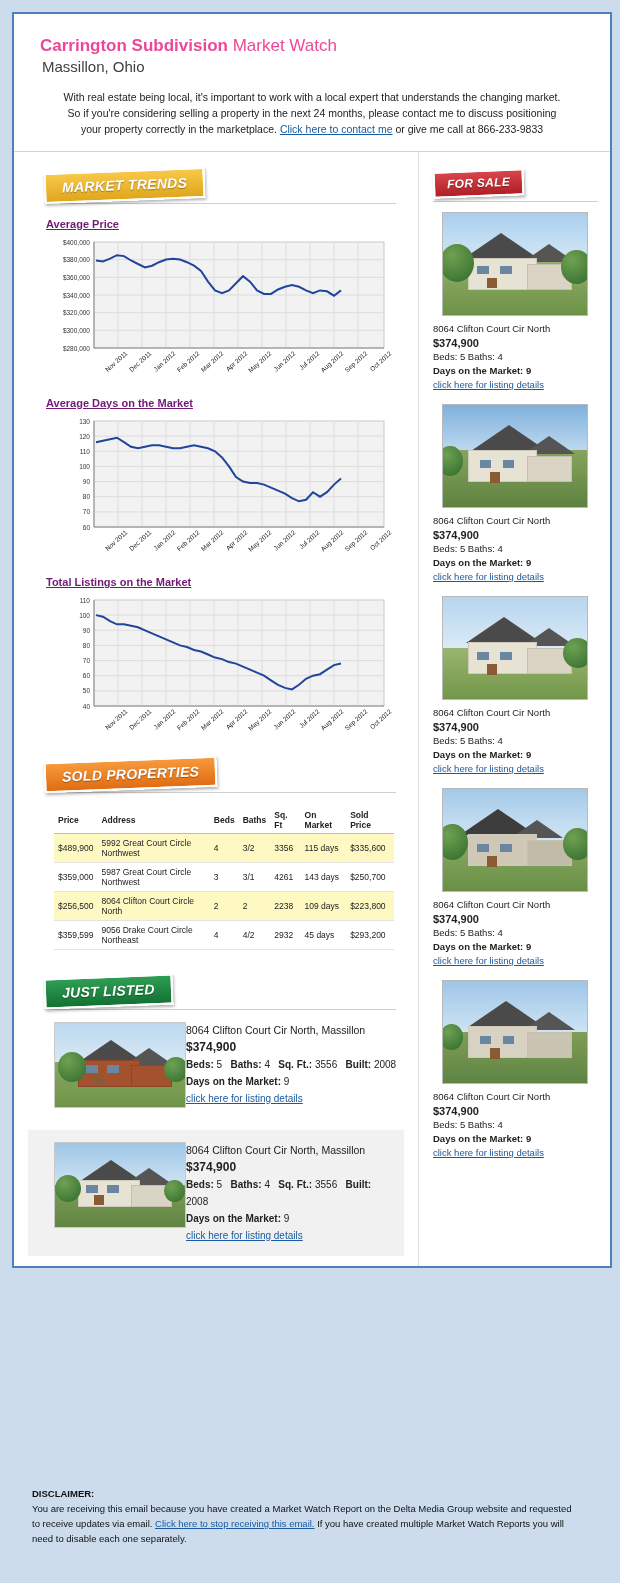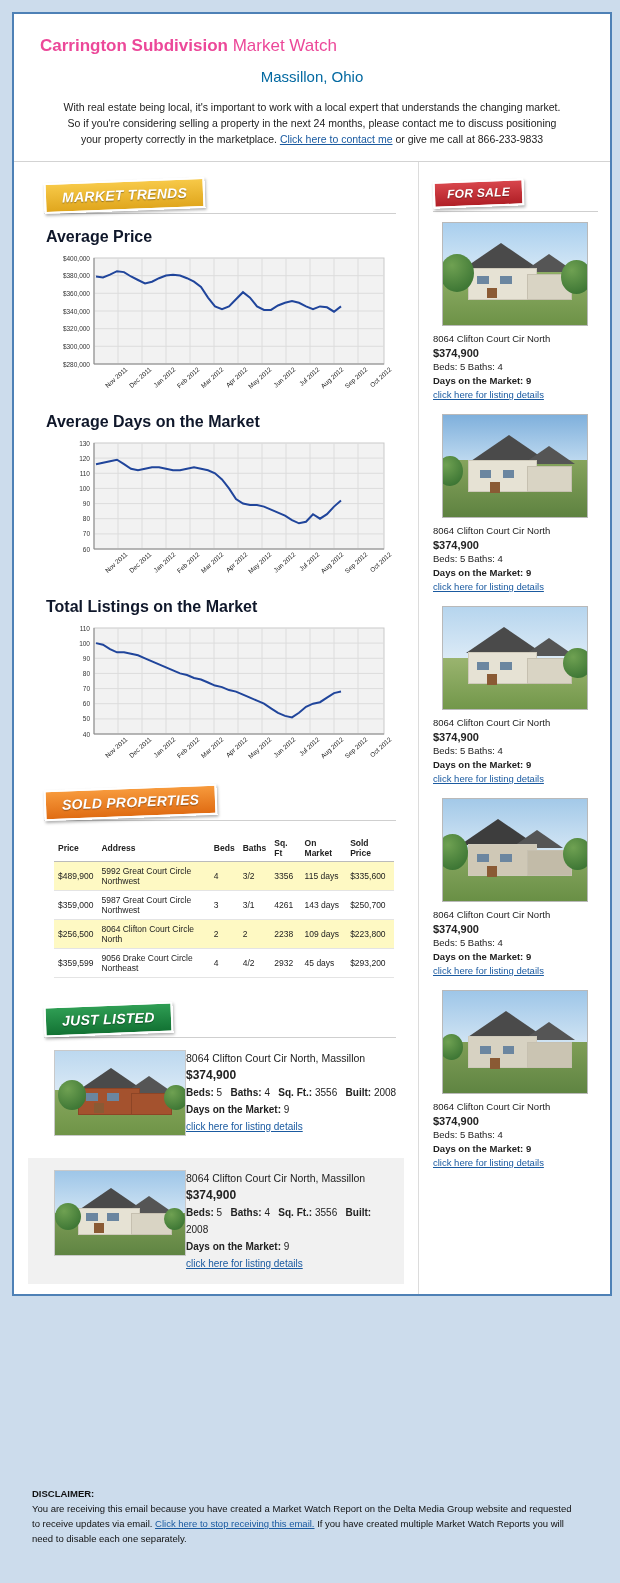--- a/index.html
+++ b/index.html
@@ -30,23 +30,22 @@
   .title {
     font-size: 17px;
     color: #ec4899;
     line-height: 20px;
     margin: 0 0 2px 0;
     font-weight: normal;
   }
   .title b { font-weight: bold; }
   .subtitle {
     font-size: 15px;
-    color: #0369a1;
-    margin: 12px;
-    text-align: center;
+    color: #404040;
+    margin: 2px;
   }
   .intro {
     margin-top: 14px;
     font-size: 10.5px;
     color: #222;
     line-height: 16px;
     text-align: center;
   }
   .intro a { color: #1a5aa0; }
   
@@ -89,24 +88,25 @@
   .ribbon-row.rs { padding: 18px 0 0 14px; }
   .ribbon-rule {
     border-bottom: 1px solid #cfcfcf;
     margin: -10px 22px 0 30px;
     height: 12px;
   }
   .ribbon-rule.rs { margin: -8px 12px 0 14px; }
   
   .chart-block { padding: 14px 22px 0 32px; }
   .chart-title {
-    color: #0f172a;
-    font-size: 16px;
+    color: #701a75;
+    font-size: 11px;
     font-weight: bold;
     margin-bottom: 8px;
+    text-decoration: underline;
   }
   .chart-svg { display: block; }
   
   .sold-table {
     margin: 14px 22px 0 40px;
     border-collapse: collapse;
     width: 340px;
     font-size: 8.5px;
     color: #222;
   }

